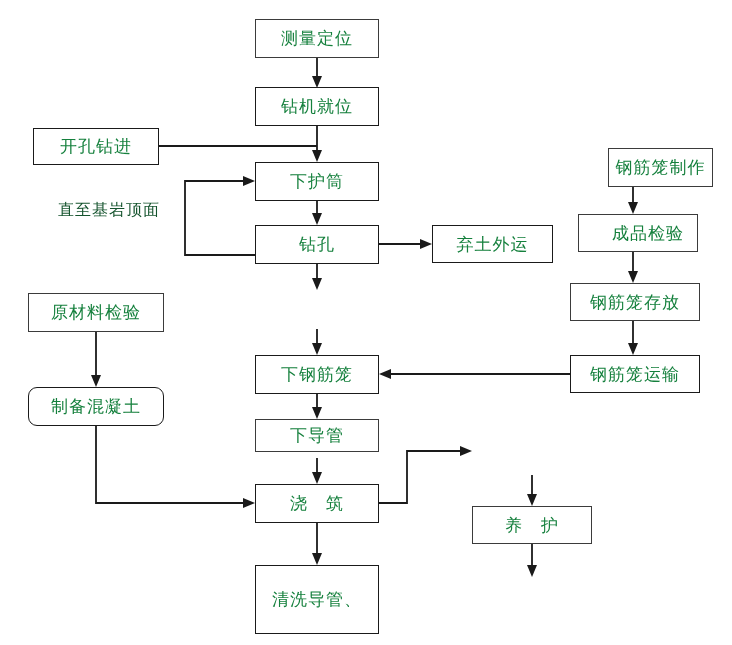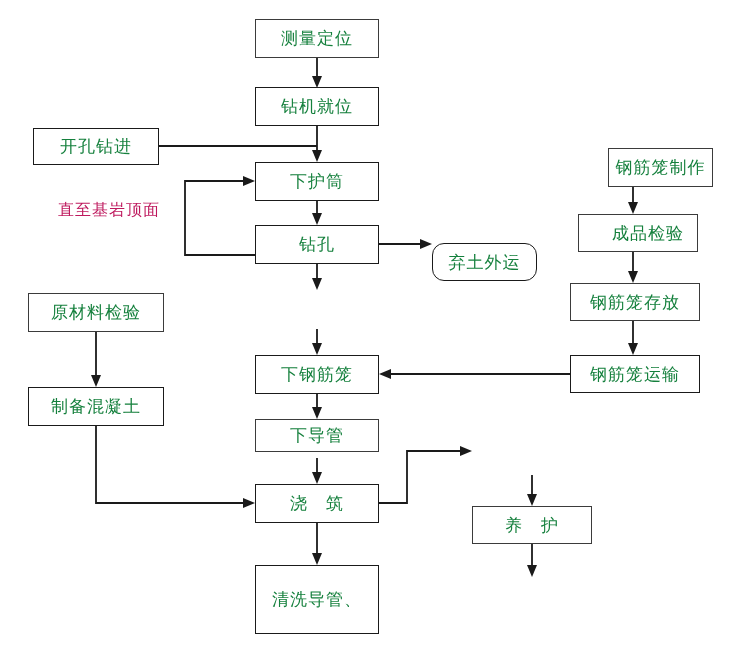--- a/index.html
+++ b/index.html
@@ -29,21 +29,21 @@
     line-height: 1.1;
     white-space: pre;
     z-index: 3;
   }
   .node.thin {
     border-width: 1.1px;
     border-color: #3b3b3b;
   }
   .freetext {
     position: absolute;
-    color: #be185d;
+    color: #14532d;
     font-size: 16px;
     letter-spacing: 1px;
     white-space: pre;
     z-index: 3;
     font-family: Liberation Serif, serif;
   }
   #wires {
     position: absolute;
     left: 0;
     top: 0;
@@ -172,34 +172,34 @@
   <div class="node thin" style="left:255px;top:19px;width:124px;height:39px;">测量定位</div>
 
   <div class="node" style="left:255px;top:87px;width:124px;height:39px;">钻机就位</div>
 
   <div class="node" style="left:33px;top:128px;width:126px;height:37px;">开孔钻进</div>
 
   <div class="node" style="left:255px;top:162px;width:124px;height:39px;">下护筒</div>
 
   <div class="node" style="left:255px;top:225px;width:124px;height:39px;">钻孔</div>
 
-  <div class="node" style="left:432px;top:243px;width:105px;height:38px;border-radius:12px;">弃土外运</div>
+  <div class="node" style="left:432px;top:225px;width:121px;height:38px;">弃土外运</div>
 
 
   <div class="node" style="left:255px;top:355px;width:124px;height:39px;">下钢筋笼</div>
 
   <div class="node thin" style="left:255px;top:419px;width:124px;height:33px;">下导管</div>
 
   <div class="node" style="left:255px;top:484px;width:124px;height:39px;">浇　筑</div>
 
   <div class="node" style="left:255px;top:565px;width:124px;height:69px;">清洗导管、</div>
 
   <div class="node thin" style="left:28px;top:293px;width:136px;height:39px;">原材料检验</div>
 
-  <div class="node" style="left:28px;top:387px;width:136px;height:39px;">制备混凝土</div>
+  <div class="node" style="left:28px;top:387px;width:136px;height:39px;border-radius:9px;">制备混凝土</div>
 
   <div class="node thin" style="left:568px;top:148px;width:105px;height:39px;margin-left:40px;">钢筋笼制作</div>
 
   <div class="node thin" style="left:578px;top:214px;width:120px;height:38px;padding-left:20px;">成品检验</div>
 
   <div class="node thin" style="left:570px;top:283px;width:130px;height:38px;">钢筋笼存放</div>
 
   <div class="node" style="left:570px;top:355px;width:130px;height:38px;">钢筋笼运输</div>
 
 

